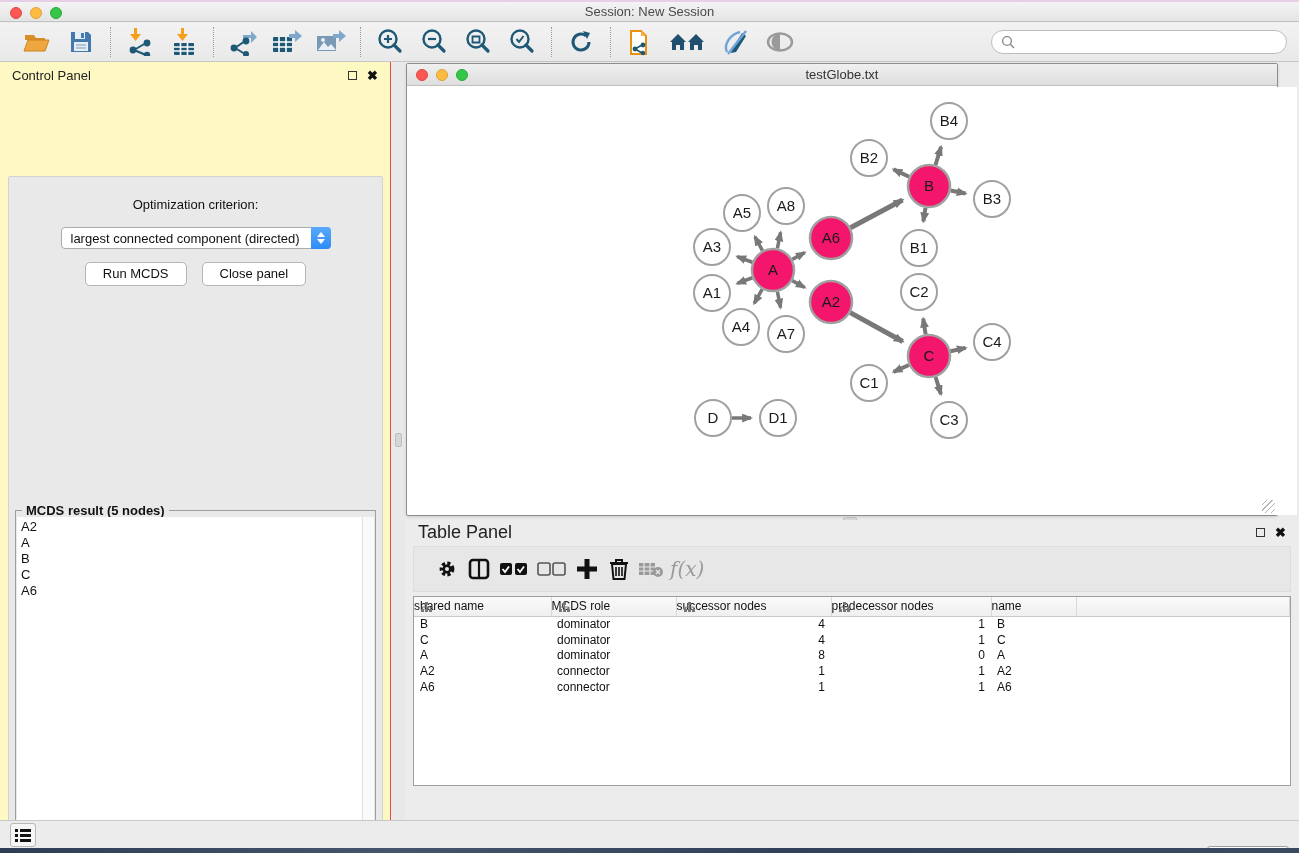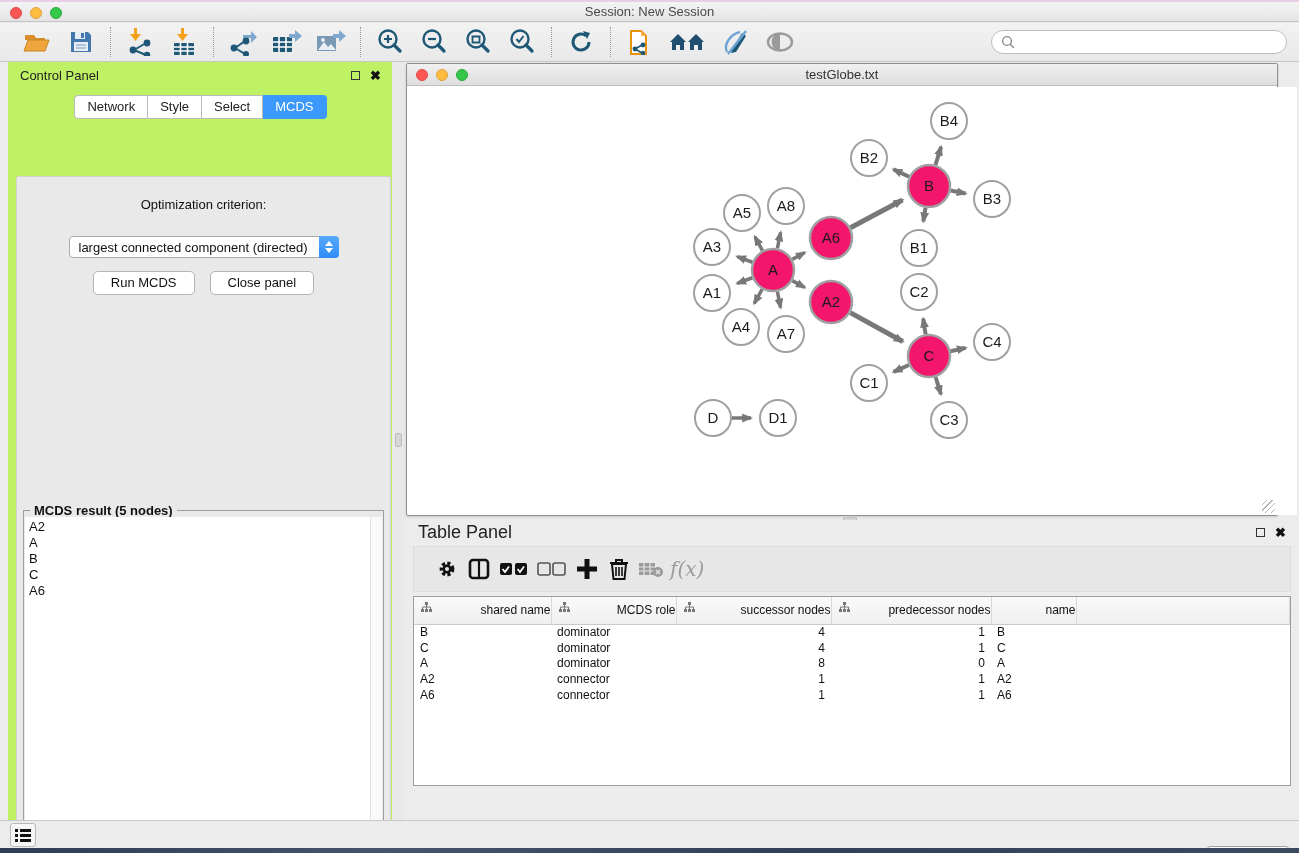--- a/index.html
+++ b/index.html
@@ -24,39 +24,39 @@
     border-bottom:1px solid #C6C6C6; display:flex; align-items:center; padding:0 8px; }
   .tgroup { display:flex; align-items:center; gap:14px; padding:0 14px; }
   .tsep { width:1px; height:30px; border-left:1px dotted #9a9a9a; }
   .tbtn { width:30px; height:30px; display:flex; align-items:center; justify-content:center; }
   .tbtn svg { display:block; }
   .searchbox { margin-left:auto; margin-right:4px; width:296px; height:24px; background:#fff;
     border:1px solid #BDBDBD; border-radius:13px; display:flex; align-items:center; padding:0 9px; }
   .searchbox input { border:none; outline:none; flex:1; font-size:12px; background:transparent; }
 
   
-  .control-panel { left:8px; top:62px; width:391px; height:758px; background:#bef264; border-right:6px solid #ef4444; }
+  .control-panel { left:0; top:62px; width:391px; height:758px; background:#fef9c3; border-right:1px solid #ef4444; }
   .panel-header { height:26px; display:flex; align-items:center; padding:0 12px; }
   .panel-header .ptitle { font-size:13px; color:#222; }
   .panel-hicons { margin-left:auto; display:flex; gap:10px; align-items:center; }
   .float-ic { width:9px; height:9px; border:1.5px solid #333; }
   .close-ic { font-size:13px; font-weight:bold; color:#111; line-height:9px; }
 
   .seg { display:flex; }
   .seg .segb { font-size:13px; color:#222; background:#fff; border:1px solid #B9B9B9; border-left:none;
     padding:3px 12px; line-height:16px; }
   .seg .segb:first-child { border-left:1px solid #B9B9B9; border-radius:4px 0 0 4px; }
   .seg .segb:last-child { border-radius:0 4px 4px 0; }
   .seg .segb.active { background:#3B99FC; border-color:#3B99FC; color:#fff; }
   .ctabs-wrap { display:flex; justify-content:center; margin-top:7px; position:relative; z-index:2; }
 
   .cp-inner { position:absolute; left:8px; top:114px; width:375px; height:692px; background:#E9E9E9;
     border:1px solid #D2D2D2; border-radius:2px; }
   .opt-label { text-align:center; margin-top:20px; font-size:13px; color:#111; }
-  .dropdown { margin:24px auto 0; width:270px; height:22px; background:#fff; border:1px solid #ABABAB;
+  .dropdown { margin:15px auto 0; width:270px; height:22px; background:#fff; border:1px solid #ABABAB;
     border-radius:4px; display:flex; align-items:center; position:relative; }
   .dropdown .dd-text { font-size:13px; color:#111; padding-left:9px; flex:1; white-space:nowrap; overflow:hidden; }
   .dd-stepper { width:20px; height:22px; margin-right:-1px; background:linear-gradient(#59AAFD,#2E8BF7);
     border-radius:0 4px 4px 0; display:flex; flex-direction:column; align-items:center; justify-content:center; gap:2px; }
   .dd-up { width:0; height:0; border-left:4px solid transparent; border-right:4px solid transparent; border-bottom:5px solid #fff; }
   .dd-dn { width:0; height:0; border-left:4px solid transparent; border-right:4px solid transparent; border-top:5px solid #fff; }
   .btnrow { display:flex; justify-content:center; gap:15px; margin-top:13px; }
   .pushbtn { background:#fff; border:1px solid #B5B5B5; border-radius:5px; font-size:13px; color:#111;
     padding:3px 17px; line-height:16px; }
 
@@ -87,22 +87,22 @@
   
   .table-panel { left:405px; top:520px; width:894px; height:300px; background:#ECECEC; }
   .tp-header { height:24px; display:flex; align-items:center; padding:0 13px; }
   .tp-header .ptitle { font-size:18px; color:#222; }
   .tp-toolbar { position:absolute; left:8px; top:26px; width:878px; height:46px; background:#E7E7E7;
     border:1px solid #DDD; display:flex; align-items:center; gap:6px; padding:0 20px; }
   .tp-toolbar .tbtn { width:26px; height:26px; }
   .fx { font-family:"DejaVu Serif", serif; font-style:italic; font-size:20px; color:#9a9a9a; }
   .datatable { position:absolute; left:8px; top:76px; width:878px; height:190px; background:#fff; border:1px solid #9E9E9E; overflow:hidden; }
   table.grid { border-collapse:collapse; width:100%; table-layout:fixed; }
-  table.grid th { height:27px; background:linear-gradient(#FAFAFA,#EFEFEF); border-bottom:1px solid #C9C9C9;
-    border-right:1px solid #D9D9D9; font-size:12px; font-weight:normal; color:#111; text-align:right; position:relative; }
+  table.grid th { height:19px; background:linear-gradient(#FAFAFA,#EFEFEF); border-bottom:1px solid #C9C9C9;
+    border-right:1px solid #D9D9D9; font-size:12px; font-weight:normal; color:#111; text-align:left; position:relative; }
   table.grid th .hicon { position:absolute; left:7px; top:5px; }
   table.grid td { font-size:12px; color:#111; height:15.7px; padding:0 6px; white-space:nowrap; overflow:hidden; }
   td.al { text-align:left; padding-left:12px; }
   td.ar { text-align:right; padding-right:16px; }
   .tp-tabs { position:absolute; left:0; top:268px; width:894px; display:flex; justify-content:center; }
 
   
   .statusbar { left:0; top:820px; width:1299px; height:28px; background:#ECECEC; border-top:1px solid #C9C9C9;
     display:flex; align-items:center; padding:0 10px; }
   .sq-btn { width:26px; height:24px; background:#F6F6F6; border:1px solid #B9B9B9; border-radius:3px;
@@ -286,28 +286,20 @@
   </div>
 </div>
 
 <div class="abs control-panel">
   <div class="panel-header">
     <span class="ptitle">Control Panel</span>
     <span class="panel-hicons">
       <span class="float-ic"></span>
       <span class="close-ic">✖</span>
     </span>
-  </div>
-  <div class="ctabs-wrap">
-    <div class="seg" id="control-tabs">
-        <span class="segb">Network</span>
-        <span class="segb">Style</span>
-        <span class="segb">Select</span>
-        <span class="segb active">MCDS</span>
-      </div>
   </div>
   <div class="cp-inner">
     <div class="opt-label">Optimization criterion:</div>
     <div class="dropdown">
       <span class="dd-text">largest connected component (directed)</span>
       <span class="dd-stepper">
           <span class="dd-up"></span>
           <span class="dd-dn"></span>
         </span>
     </div>

